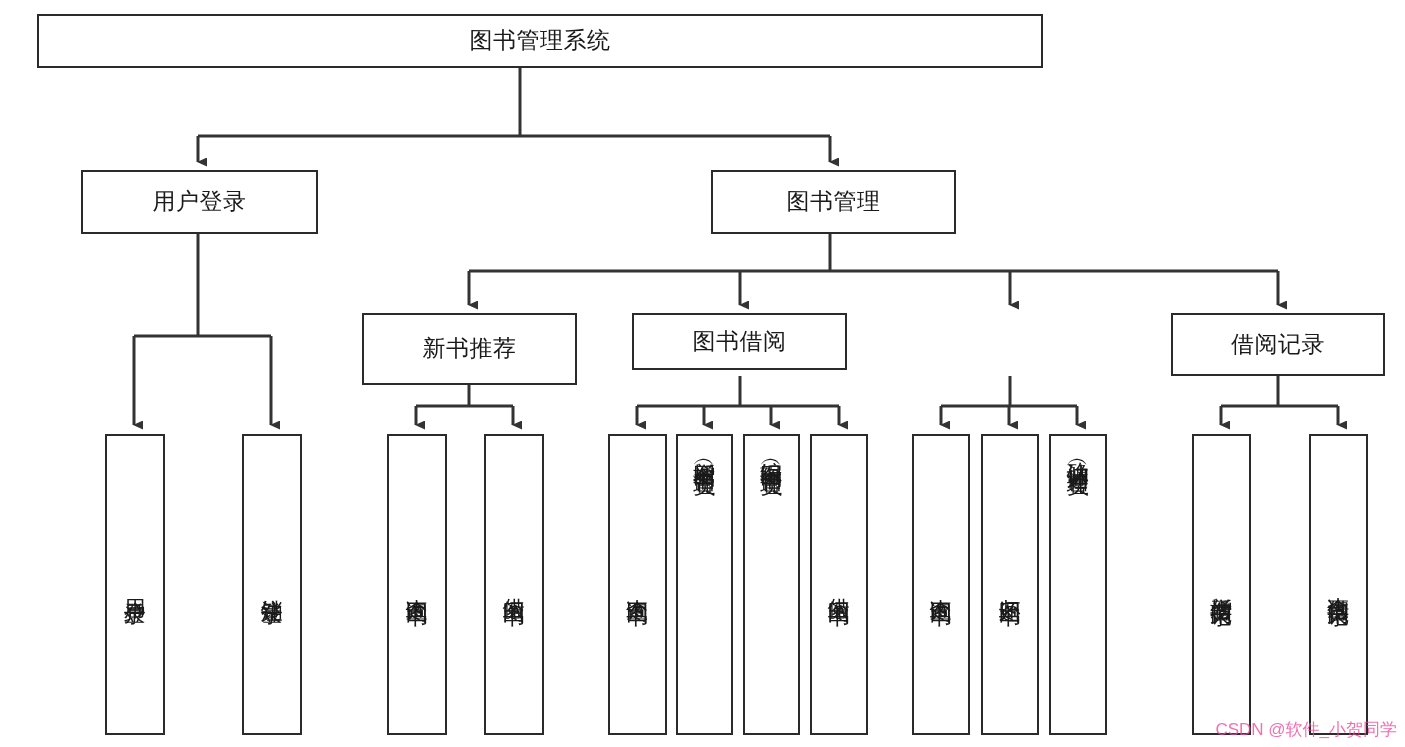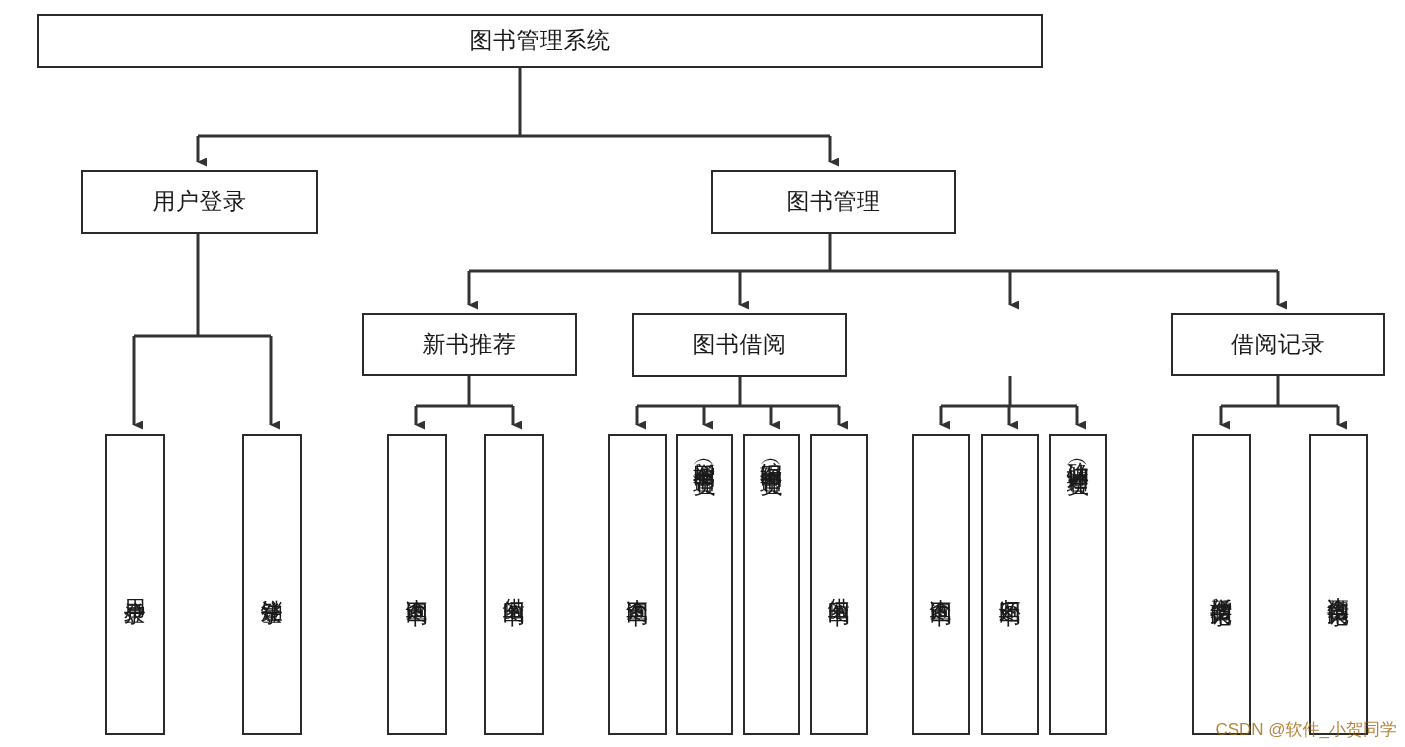--- a/index.html
+++ b/index.html
@@ -60,21 +60,21 @@
   }
   .vert-box.centered {
     align-items: center;
     padding-top: 0;
   }
   #watermark {
     position: absolute;
     right: 8px;
     bottom: 6px;
     font-size: 17px;
-    color: #a16207;
+    color: #ec4899;
     opacity: 0.78;
     white-space: nowrap;
     pointer-events: none;
   }
 </style>
 </head>
 <body>
 
 <div id="diagram-root">
 
@@ -136,25 +136,25 @@
   </div>
 
   <div class="node-box" style="left:81px; top:170px; width:237px; height:64px;">
     <span class="node-label horiz-label">用户登录</span>
   </div>
 
   <div class="node-box" style="left:711px; top:170px; width:245px; height:64px;">
     <span class="node-label horiz-label">图书管理</span>
   </div>
 
-  <div class="node-box" style="left:362px; top:313px; width:215px; height:63px;">
+  <div class="node-box" style="left:362px; top:313px; width:215px; height:72px;">
     <span class="node-label horiz-label">新书推荐</span>
   </div>
 
-  <div class="node-box" style="left:632px; top:313px; width:215px; height:64px;">
+  <div class="node-box" style="left:632px; top:313px; width:215px; height:57px;">
     <span class="node-label horiz-label">图书借阅</span>
   </div>
 
 
   <div class="node-box" style="left:1171px; top:313px; width:214px; height:63px;">
     <span class="node-label horiz-label">借阅记录</span>
   </div>
 
   <div class="node-box vert-box centered" style="left:105px; top:434px; width:60px; height:301px;">
     <span class="node-label">用户登录</span>

